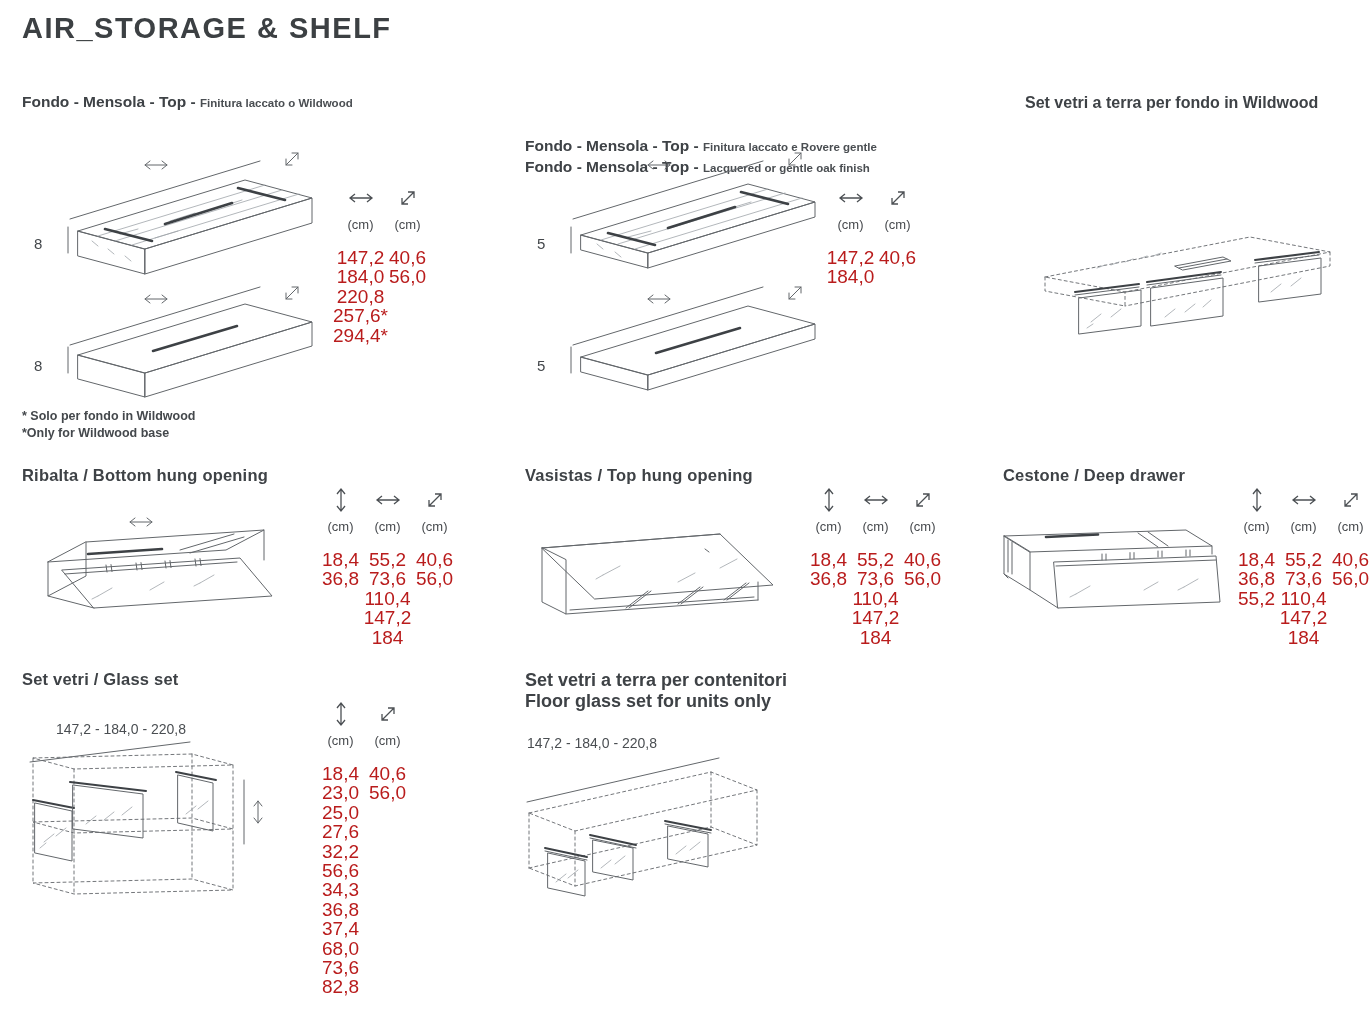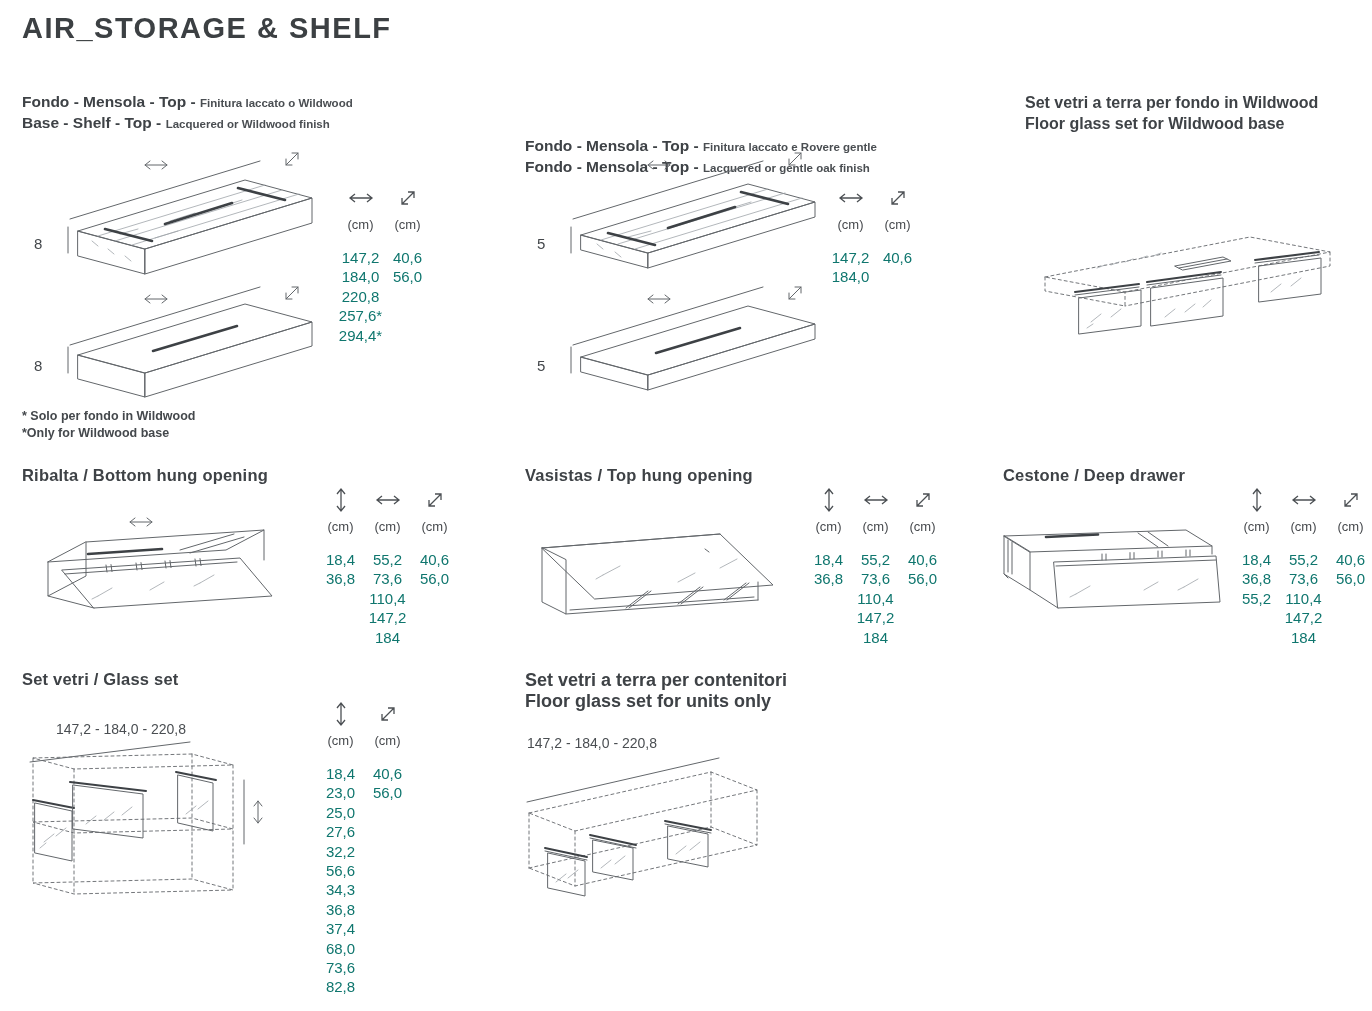--- a/index.html
+++ b/index.html
@@ -20,55 +20,52 @@
   .block-title{font-size:16.5px;font-weight:700;letter-spacing:.2px;color:#3e4246;white-space:nowrap;}
   .footnote{font-size:12.5px;font-weight:700;line-height:17px;color:#44484c;}
 
   .dimtable{display:flex;gap:2px;}
   .dimcol{width:45px;display:flex;flex-direction:column;align-items:center;}
   .dimhead{height:48px;display:flex;flex-direction:column;align-items:center;justify-content:space-between;}
   .iconbox{height:28px;display:flex;align-items:center;justify-content:center;}
   .iconbox svg{stroke:#4c5054;fill:none;stroke-width:1.3;}
   .unit{font-size:13px;color:#46494d;}
   .vals{margin-top:16px;text-align:center;}
-  .vals .val{font-size:15px;line-height:19.4px;color:#0f766e;white-space:nowrap;}
+  .vals .val{font-size:19px;line-height:19.4px;color:#b91c1c;white-space:nowrap;}
 
   svg.draw{overflow:visible;}
   svg.draw path, svg.draw line{stroke:#63676b;fill:none;stroke-width:1;stroke-linecap:round;stroke-linejoin:round;}
   svg.draw .dark{stroke:#3d4145;stroke-width:2.6;}
   svg.draw .dark2{stroke:#3d4145;stroke-width:2;}
   svg.draw .grain{stroke:#a0a5a9;stroke-width:.8;}
   svg.draw .dash{stroke-dasharray:3 3;stroke-width:.9;}
   svg.draw .ic{stroke:#4c5054;stroke-width:1.3;}
   svg.draw text{fill:#43474b;stroke:none;font-family:"Liberation Sans",sans-serif;}
   svg.draw .thick-lbl{font-size:15px;}
   svg.draw .size-lbl{font-size:14px;fill:#4a4e52;}
 </style>
 </head>
 <body>
 
 <div class="abs page-title" style="left:22px;top:12px;">AIR_STORAGE &amp; SHELF</div>
 
 <div class="abs sec-head" style="left:22px;top:92px;">
   <div><span class="b">Fondo - Mensola - Top -</span>
        <span class="n">Finitura laccato o Wildwood</span></div>
-  <div><span class="b">Base - Shelf - Top -</span>
-       <span class="n">Lacquered or Wildwood finish</span></div>
 </div>
 
 <div class="abs sec-head" style="left:525px;top:92px;margin-top:44px;">
   <div><span class="b">Fondo - Mensola - Top -</span>
        <span class="n">Finitura laccato e Rovere gentle</span></div>
   <div><span class="b">Fondo - Mensola - Top -</span>
        <span class="n">Lacquered or gentle oak finish</span></div>
 </div>
 
 <div class="abs big-head" style="left:1025px;top:92px;">
   <div>Set vetri a terra per fondo in Wildwood</div>
-  <div>Floor glass set for Wildwood base</div>
 </div>
 
 <svg class="draw abs" style="left:20px;top:143px;" width="315" height="150" viewBox="0 0 315 150">
   <text x="14" y="106" class="thick-lbl">8</text>
   <line x1="48" y1="84" x2="48" y2="110"></line>
   <g class="ic" transform="translate(123,16)">
       <path d="M2 6 H24 M7 2 L2 6 L7 10 M19 2 L24 6 L19 10"></path>
     </g>
   <g class="ic" transform="translate(262,6)">
       <path d="M4 16 L16 4 M10 4 H16 V10 M4 10 V16 H10"></path>

